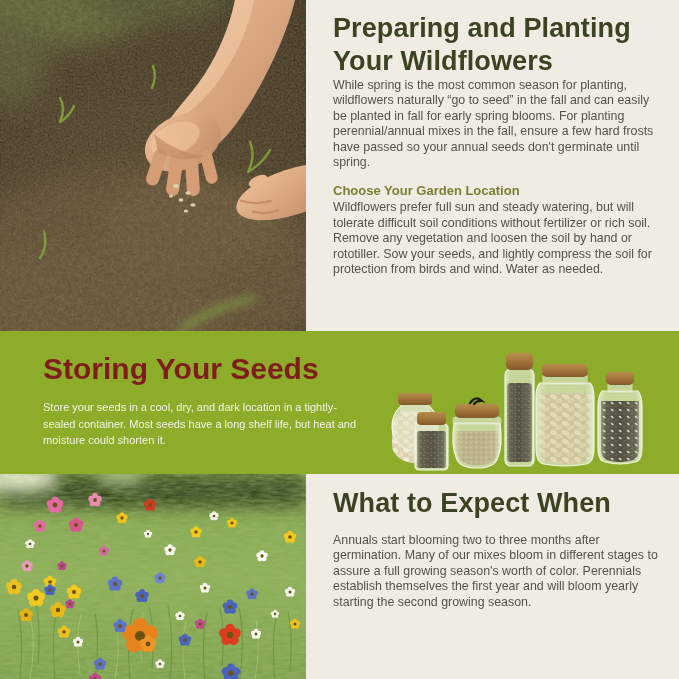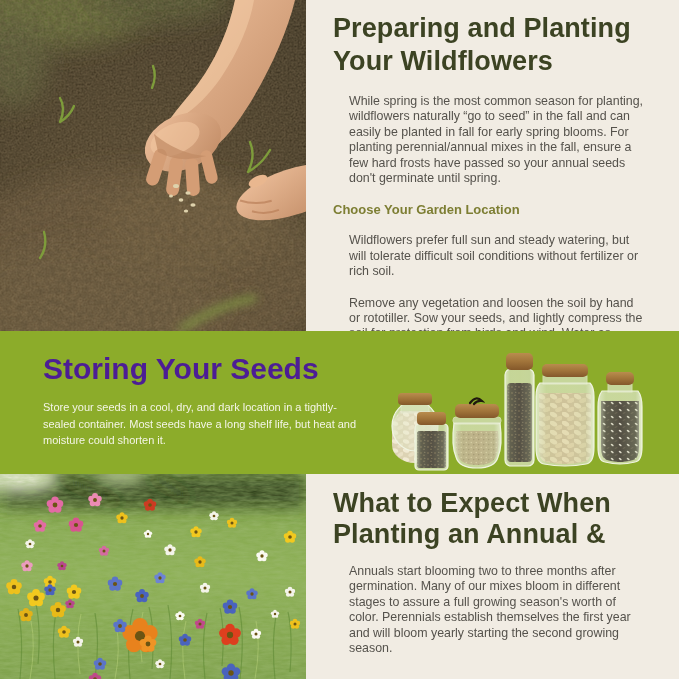--- a/index.html
+++ b/index.html
@@ -28,27 +28,27 @@
   .big-title {
     margin: 0; font-size: 27px; line-height: 33px; font-weight: 700;
     color: #3c4323; letter-spacing: 0.1px;
   }
   .big-title span { display: block; }
   .top-panel .big-title { margin-top: 4px; }
   .sub-heading {
     margin: 13px 0 2px 0; font-size: 13px; font-weight: 700; color: #7d7e33;
   }
   .body-text {
-    margin: 16px; font-size: 12.4px; line-height: 15.4px; color: #55524c;
+    margin: 0; font-size: 12.4px; line-height: 15.4px; color: #55524c;
   }
   .bottom-panel .big-title { margin-top: 6px; line-height: 31px; }
   .bottom-panel .body-text { margin-top: 14px; }
 
   .band-text { position: absolute; left: 43px; top: 21px; width: 325px; }
-  .band-title { margin: 0 0 13px 0; font-size: 30px; line-height: 34px; font-weight: 700; color: #4c1d95; }
+  .band-title { margin: 0 0 13px 0; font-size: 30px; line-height: 34px; font-weight: 700; color: #7f1d1d; }
   .band-body  { margin: 0; font-size: 11px; line-height: 16.6px; color: #f4f5e6; }
 
   .jars { position: absolute; left: 370px; top: 0; width: 300px; height: 143px; }
 </style>
 </head>
 <body>
 
 <div class="canvas">
 
   <div class="top-row">
@@ -371,19 +371,18 @@
           <use href="#fl" transform="translate(200,150) scale(1.0)" fill="#c04a8a"></use>
           <use href="#fl" transform="translate(95,205) scale(1.2)" fill="#c04a8a"></use>
           <use href="#fl" transform="translate(62,92) scale(0.9)" fill="#b8478d"></use>
         </g>
       </svg>
     </div>
 
     <div class="panel bottom-panel">
       <h2 class="big-title">
         <span>What to Expect When</span>
-        <span>Planting an Annual &amp;</span>
       </h2>
       <p class="body-text">Annuals start blooming two to three months after germination. Many of our mixes bloom in different stages to assure a full growing season's worth of color. Perennials establish themselves the first year and will bloom yearly starting the second growing season.</p>
     </div>
   </div>
 
 </div>
 
 </body></html>

